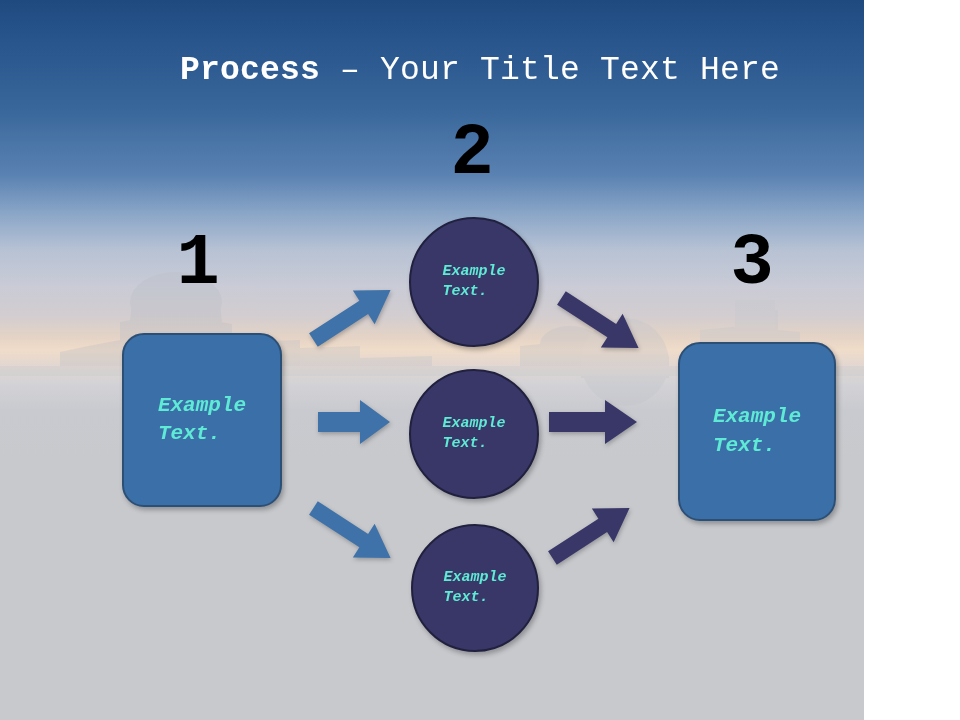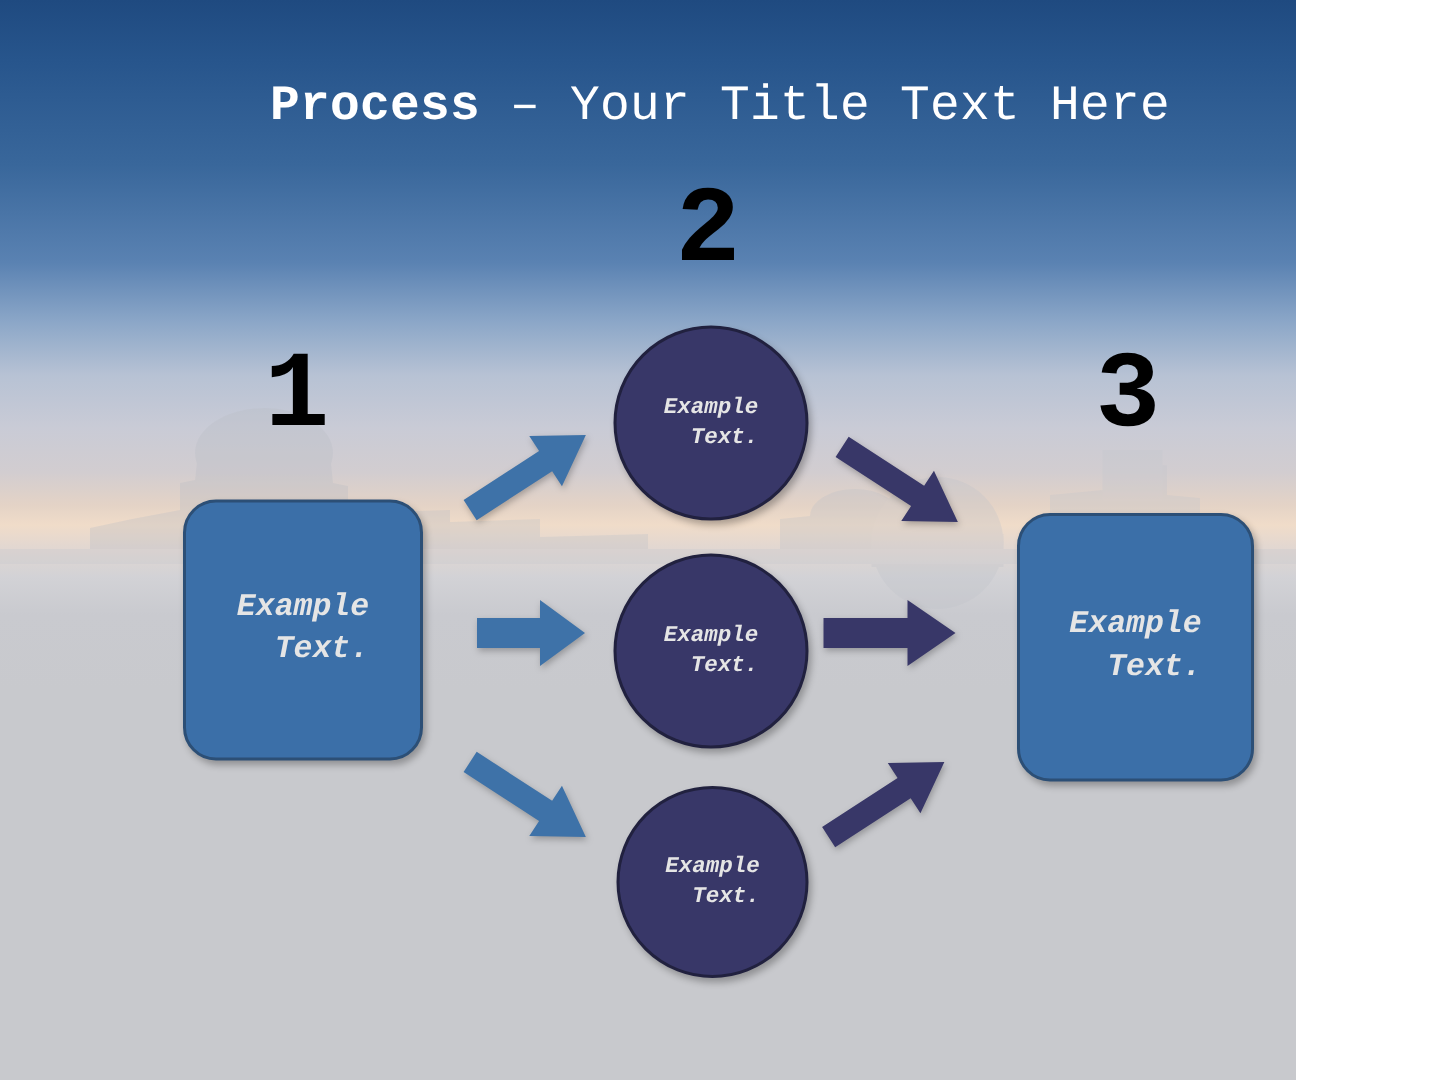--- a/index.html
+++ b/index.html
@@ -82,24 +82,24 @@
     background: #3b6fa8;
     border: 2px solid #2c4f76;
     border-radius: 22px;
     box-shadow: 2px 3px 5px rgba(0,0,0,0.28);
     display: flex;
     align-items: center;
     justify-content: center;
   }
   .rbox .label,
   .circ .label {
-    color: #e5e5e5;
+    color: #5eead4;
     font-style: italic;
     font-weight: bold;
-    text-align: right;
+    text-align: left;
     line-height: 1.35;
     white-space: pre-line;
   }
   .rbox .label { font-size: 21px; }
 
   #box-left  { left: 122px; top: 333px; width: 156px; height: 170px; }
   #box-right { left: 678px; top: 342px; width: 154px; height: 175px; }
 
   
   .circ {

